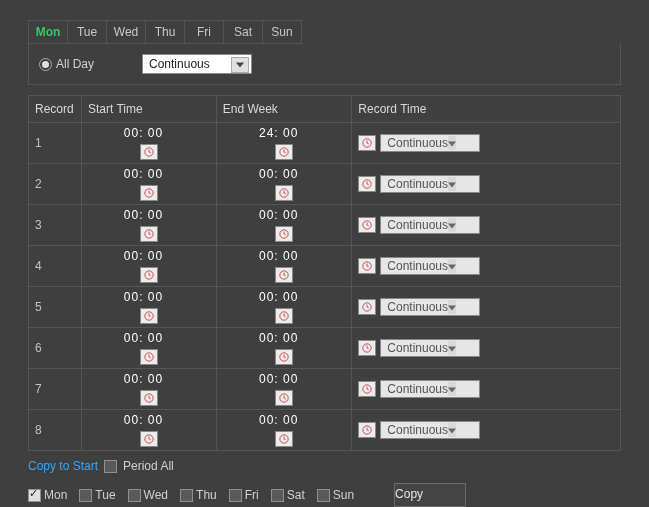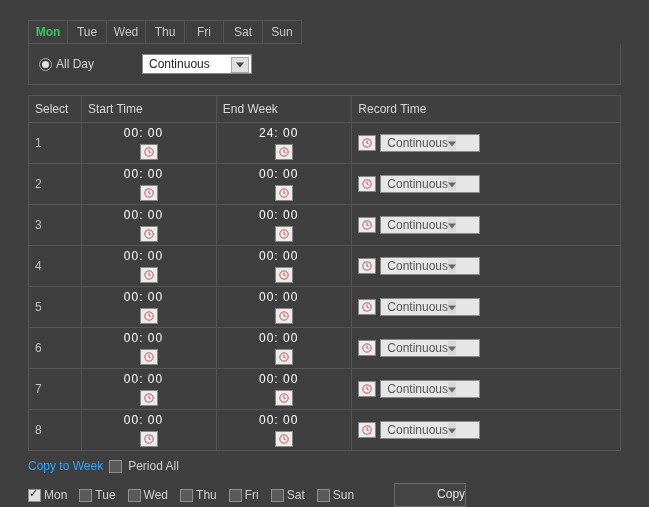--- a/index.html
+++ b/index.html
@@ -203,21 +203,21 @@
     align-items: center;
     gap: 3px;
   }
 
   .btn {
     background: #444;
     border: 1px solid #6A6A6A;
     color: #E4E4E4;
     height: 22px;
     min-width: 70px;
-    text-align: right;
+    text-align: left;
     line-height: 20px;
     cursor: pointer;
     font-size: 12px;
   }
   .footer {
     display: flex;
     justify-content: flex-end;
     gap: 12px;
     margin-top: 12px;
     padding-right: 6px;
@@ -252,21 +252,21 @@
                 <path d="M0 0 L5 6 L10 0 Z" fill="#444"></path>
               </svg>
           </span>
         </span>
       </div>
     </div>
 
     <table>
       <thead>
         <tr>
-          <th>Select</th>
+          <th>Record</th>
           <th>Start Time</th>
           <th>End Week</th>
           <th>Record Time</th>
         </tr>
       </thead>
       <tbody id="rows">
           <tr>
             <td class="period">1</td>
             <td>
               <div class="time-cell">
@@ -591,21 +591,21 @@
                       <path d="M0 0 L5 6 L10 0 Z" fill="#666"></path>
                     </svg></span>
                 </span>
               </div>
             </td>
           </tr>
         </tbody>
     </table>
 
     <div class="copy-header">
-      <span class="link">Copy to Week</span>
+      <span class="link">Copy to Start</span>
       <span class="checkbox"></span>
       <span>Period All</span>
     </div>
 
     <div class="copy-days" id="copy-days">
 
       <span class="day">
           <span class="checkbox checked"></span>
           <span>Mon</span>
         </span>

